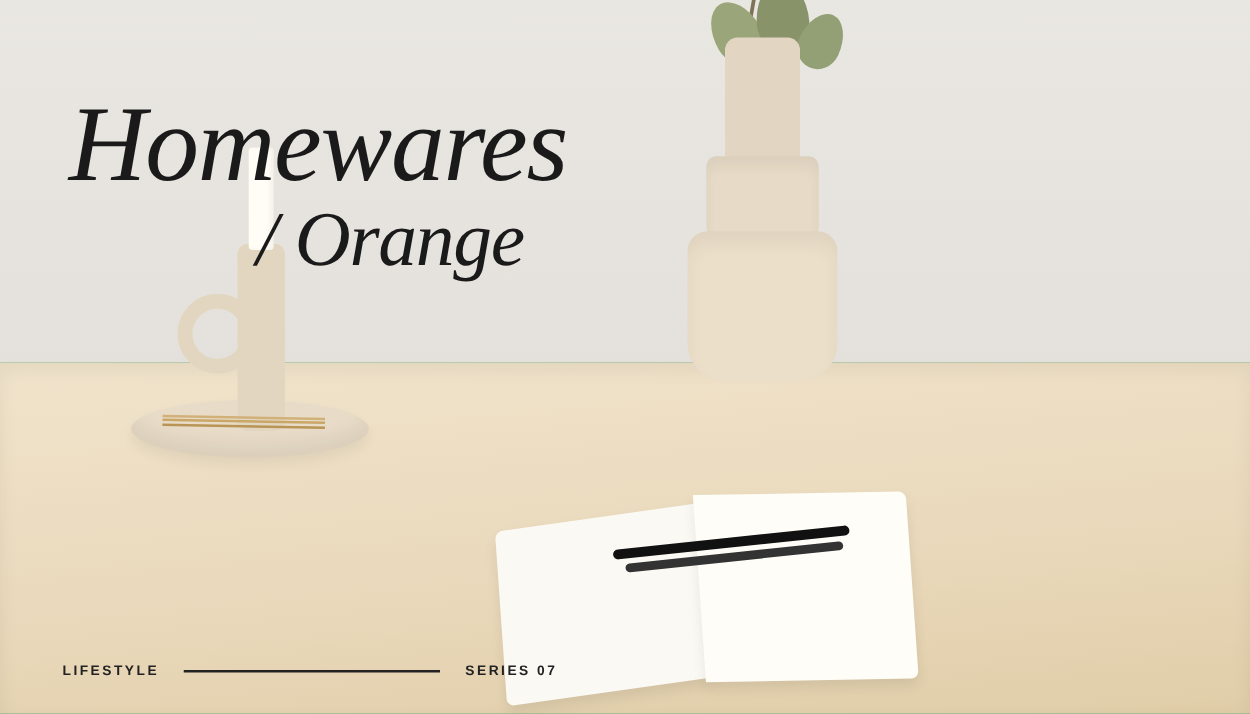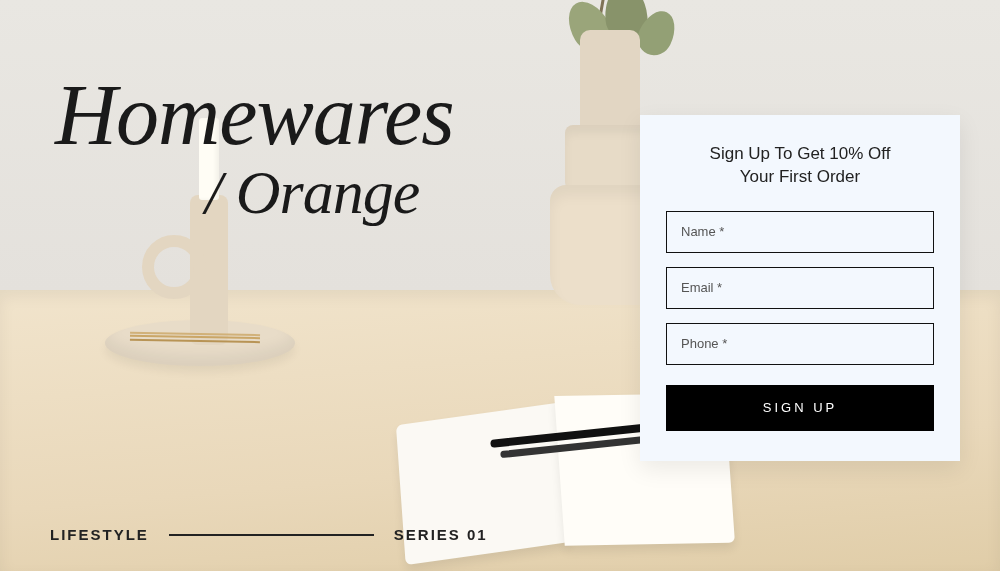--- a/index.html
+++ b/index.html
@@ -107,21 +107,21 @@
     font-style: italic;
     font-weight: 500;
     color:#1a1a1a;
     line-height:1.05;
   }
   .headline .l1 { font-size:86px; letter-spacing:-1px; }
   .headline .l2 { font-size:62px; letter-spacing:-1px; padding-left:150px; display:block; }
   
   .footer {
     position:absolute; left:50px; bottom:28px; display:flex; align-items:center;
-    font-size:15px; letter-spacing:2px; color:#222; font-weight:700;
+    font-size:11px; letter-spacing:2px; color:#222; font-weight:700;
   }
   .footer .rule {
     width:205px; height:2px; background:#222; margin:0 20px;
   }
   
   .card {
     position:absolute; right:40px; top:115px;
     width:320px; background:#f3f8fe;
     padding:28px 26px 30px;
     box-shadow: 0 8px 22px rgba(0,0,0,0.08);
@@ -174,29 +174,19 @@
       <div class="pageR"></div>
   </div>
   <div class="pen"></div>
   <div class="pen2"></div>
 
   <div class="headline">
     <span class="l1">Homewares</span><br>
     <span class="l2">/ Orange</span>
   </div>
 
-  <div class="card">
-    <h2>
-      <span>Sign Up To Get 10% Off</span><br>
-      <span>Your First Order</span>
-    </h2>
-    <input type="text" placeholder="Name *" style="">
-    <input type="email" placeholder="Email *" style="">
-    <input type="tel" placeholder="Phone *" style="">
-    <button>SIGN UP</button>
-  </div>
 
   <div class="footer">
     <span>LIFESTYLE</span>
     <div class="rule"></div>
-    <span>SERIES 01</span>
+    <span>SERIES 07</span>
   </div>
 </div>
 
 </body></html>

